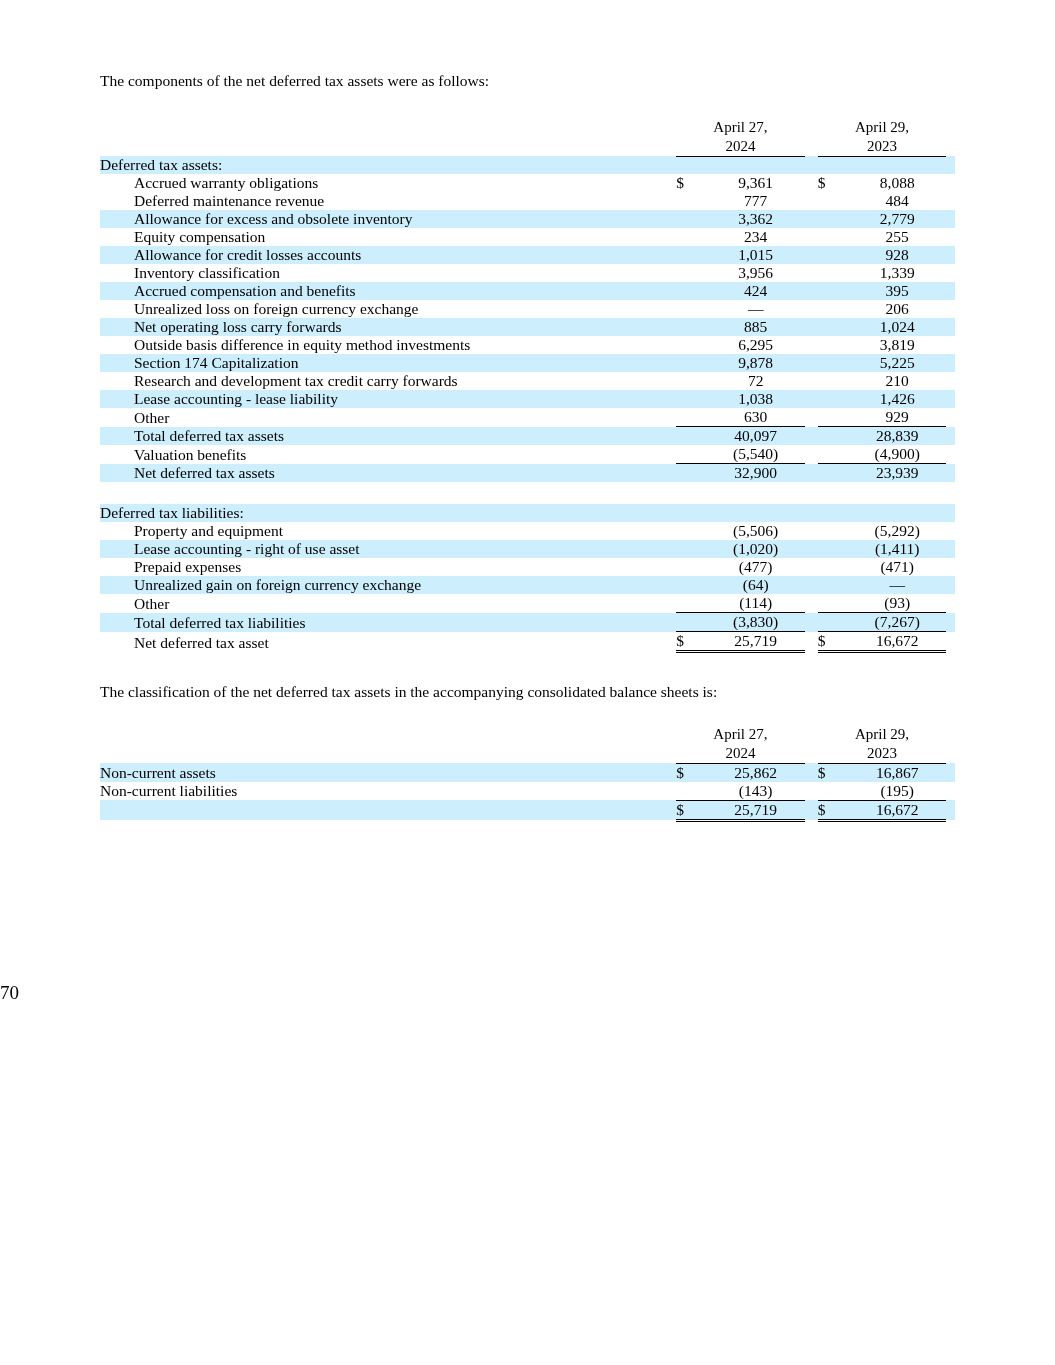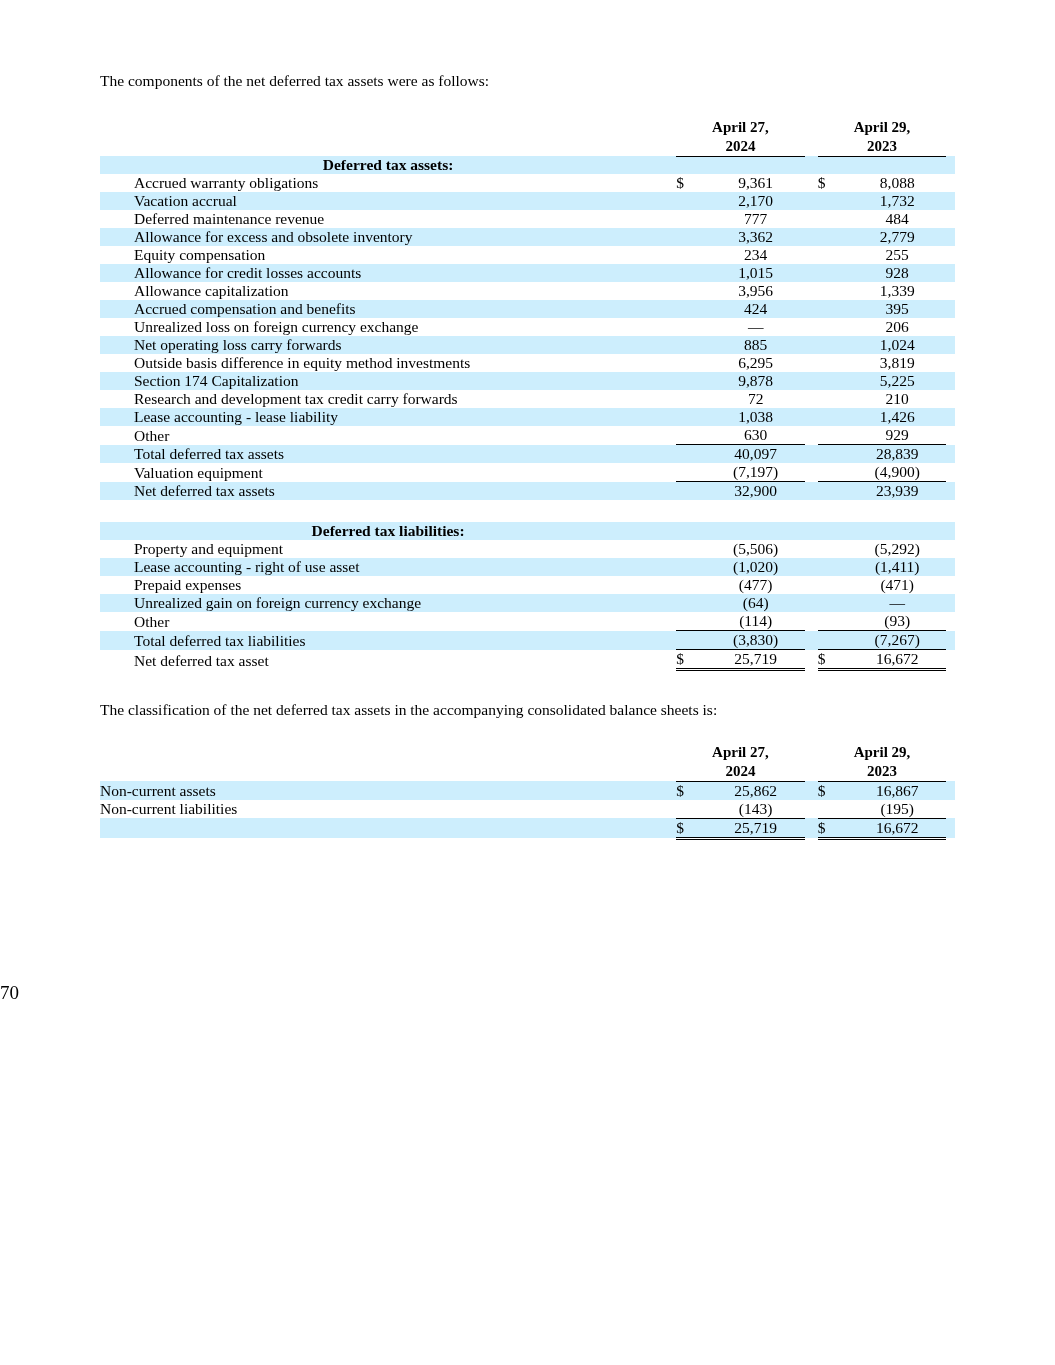--- a/index.html
+++ b/index.html
@@ -40,36 +40,36 @@
   col.c-label { width: 529px; }
   col.c-sym1  { width: 28px; }
   col.c-num1  { width: 90px; }
   col.c-gap   { width: 12px; }
   col.c-sym2  { width: 28px; }
   col.c-num2  { width: 90px; }
   col.c-pad   { width: 8px; }
 
   .hdr-cell {
     text-align: center;
-    font-weight: bold;
+    font-weight: normal;
     font-size: 15px;
     line-height: 1.25;
     padding-bottom: 3px;
   }
   .hdr-rule {
     border-bottom: 1.3px solid #000;
   }
   .row-shade td { background: #cdeefd; }
   .row-plain td { background: #ffffff; }
   .lbl {
     padding: 4px 0 4px 0;
     white-space: nowrap;
   }
   .lbl.indent1 { padding-left: 34px; }
-  .lbl.bold { font-weight: bold; text-align: center; }
+  .lbl.bold { font-weight: normal; }
   .num {
     text-align: center;
     padding: 4px 0 4px 0;
     white-space: nowrap;
   }
   .sym {
     text-align: left;
     padding: 4px 0 4px 0;
   }
   .tline .num, .tline .sym { border-top: 1.1px solid #000; }
@@ -133,29 +133,20 @@
 
       <tr class="row-plain">
         <td class="lbl indent1">Accrued warranty obligations</td>
         <td class="sym">$</td>
         <td class="num">9,361</td>
         <td></td>
         <td class="sym">$</td>
         <td class="num">8,088</td>
         <td></td>
       </tr>
-      <tr class="row-shade">
-        <td class="lbl indent1">Vacation accrual</td>
-        <td class="sym"></td>
-        <td class="num">2,170</td>
-        <td></td>
-        <td class="sym"></td>
-        <td class="num">1,732</td>
-        <td></td>
-      </tr>
       <tr class="row-plain">
         <td class="lbl indent1">Deferred maintenance revenue</td>
         <td class="sym"></td>
         <td class="num">777</td>
         <td></td>
         <td class="sym"></td>
         <td class="num">484</td>
         <td></td>
       </tr>
       <tr class="row-shade">
@@ -179,21 +170,21 @@
       <tr class="row-shade">
         <td class="lbl indent1">Allowance for credit losses accounts</td>
         <td class="sym"></td>
         <td class="num">1,015</td>
         <td></td>
         <td class="sym"></td>
         <td class="num">928</td>
         <td></td>
       </tr>
       <tr class="row-plain">
-        <td class="lbl indent1">Allowance capitalization</td>
+        <td class="lbl indent1">Inventory classification</td>
         <td class="sym"></td>
         <td class="num">3,956</td>
         <td></td>
         <td class="sym"></td>
         <td class="num">1,339</td>
         <td></td>
       </tr>
       <tr class="row-shade">
         <td class="lbl indent1">Accrued compensation and benefits</td>
         <td class="sym"></td>
@@ -269,23 +260,23 @@
       <tr class="row-shade tline">
         <td class="lbl indent1">Total deferred tax assets</td>
         <td class="sym"></td>
         <td class="num">40,097</td>
         <td></td>
         <td class="sym"></td>
         <td class="num">28,839</td>
         <td></td>
       </tr>
       <tr class="row-plain">
-        <td class="lbl indent1">Valuation equipment</td>
-        <td class="sym"></td>
-        <td class="num">(7,197)</td>
+        <td class="lbl indent1">Valuation benefits</td>
+        <td class="sym"></td>
+        <td class="num">(5,540)</td>
         <td></td>
         <td class="sym"></td>
         <td class="num">(4,900)</td>
         <td></td>
       </tr>
       <tr class="row-shade tline">
         <td class="lbl indent1">Net deferred tax assets</td>
         <td class="sym"></td>
         <td class="num">32,900</td>
         <td></td>

